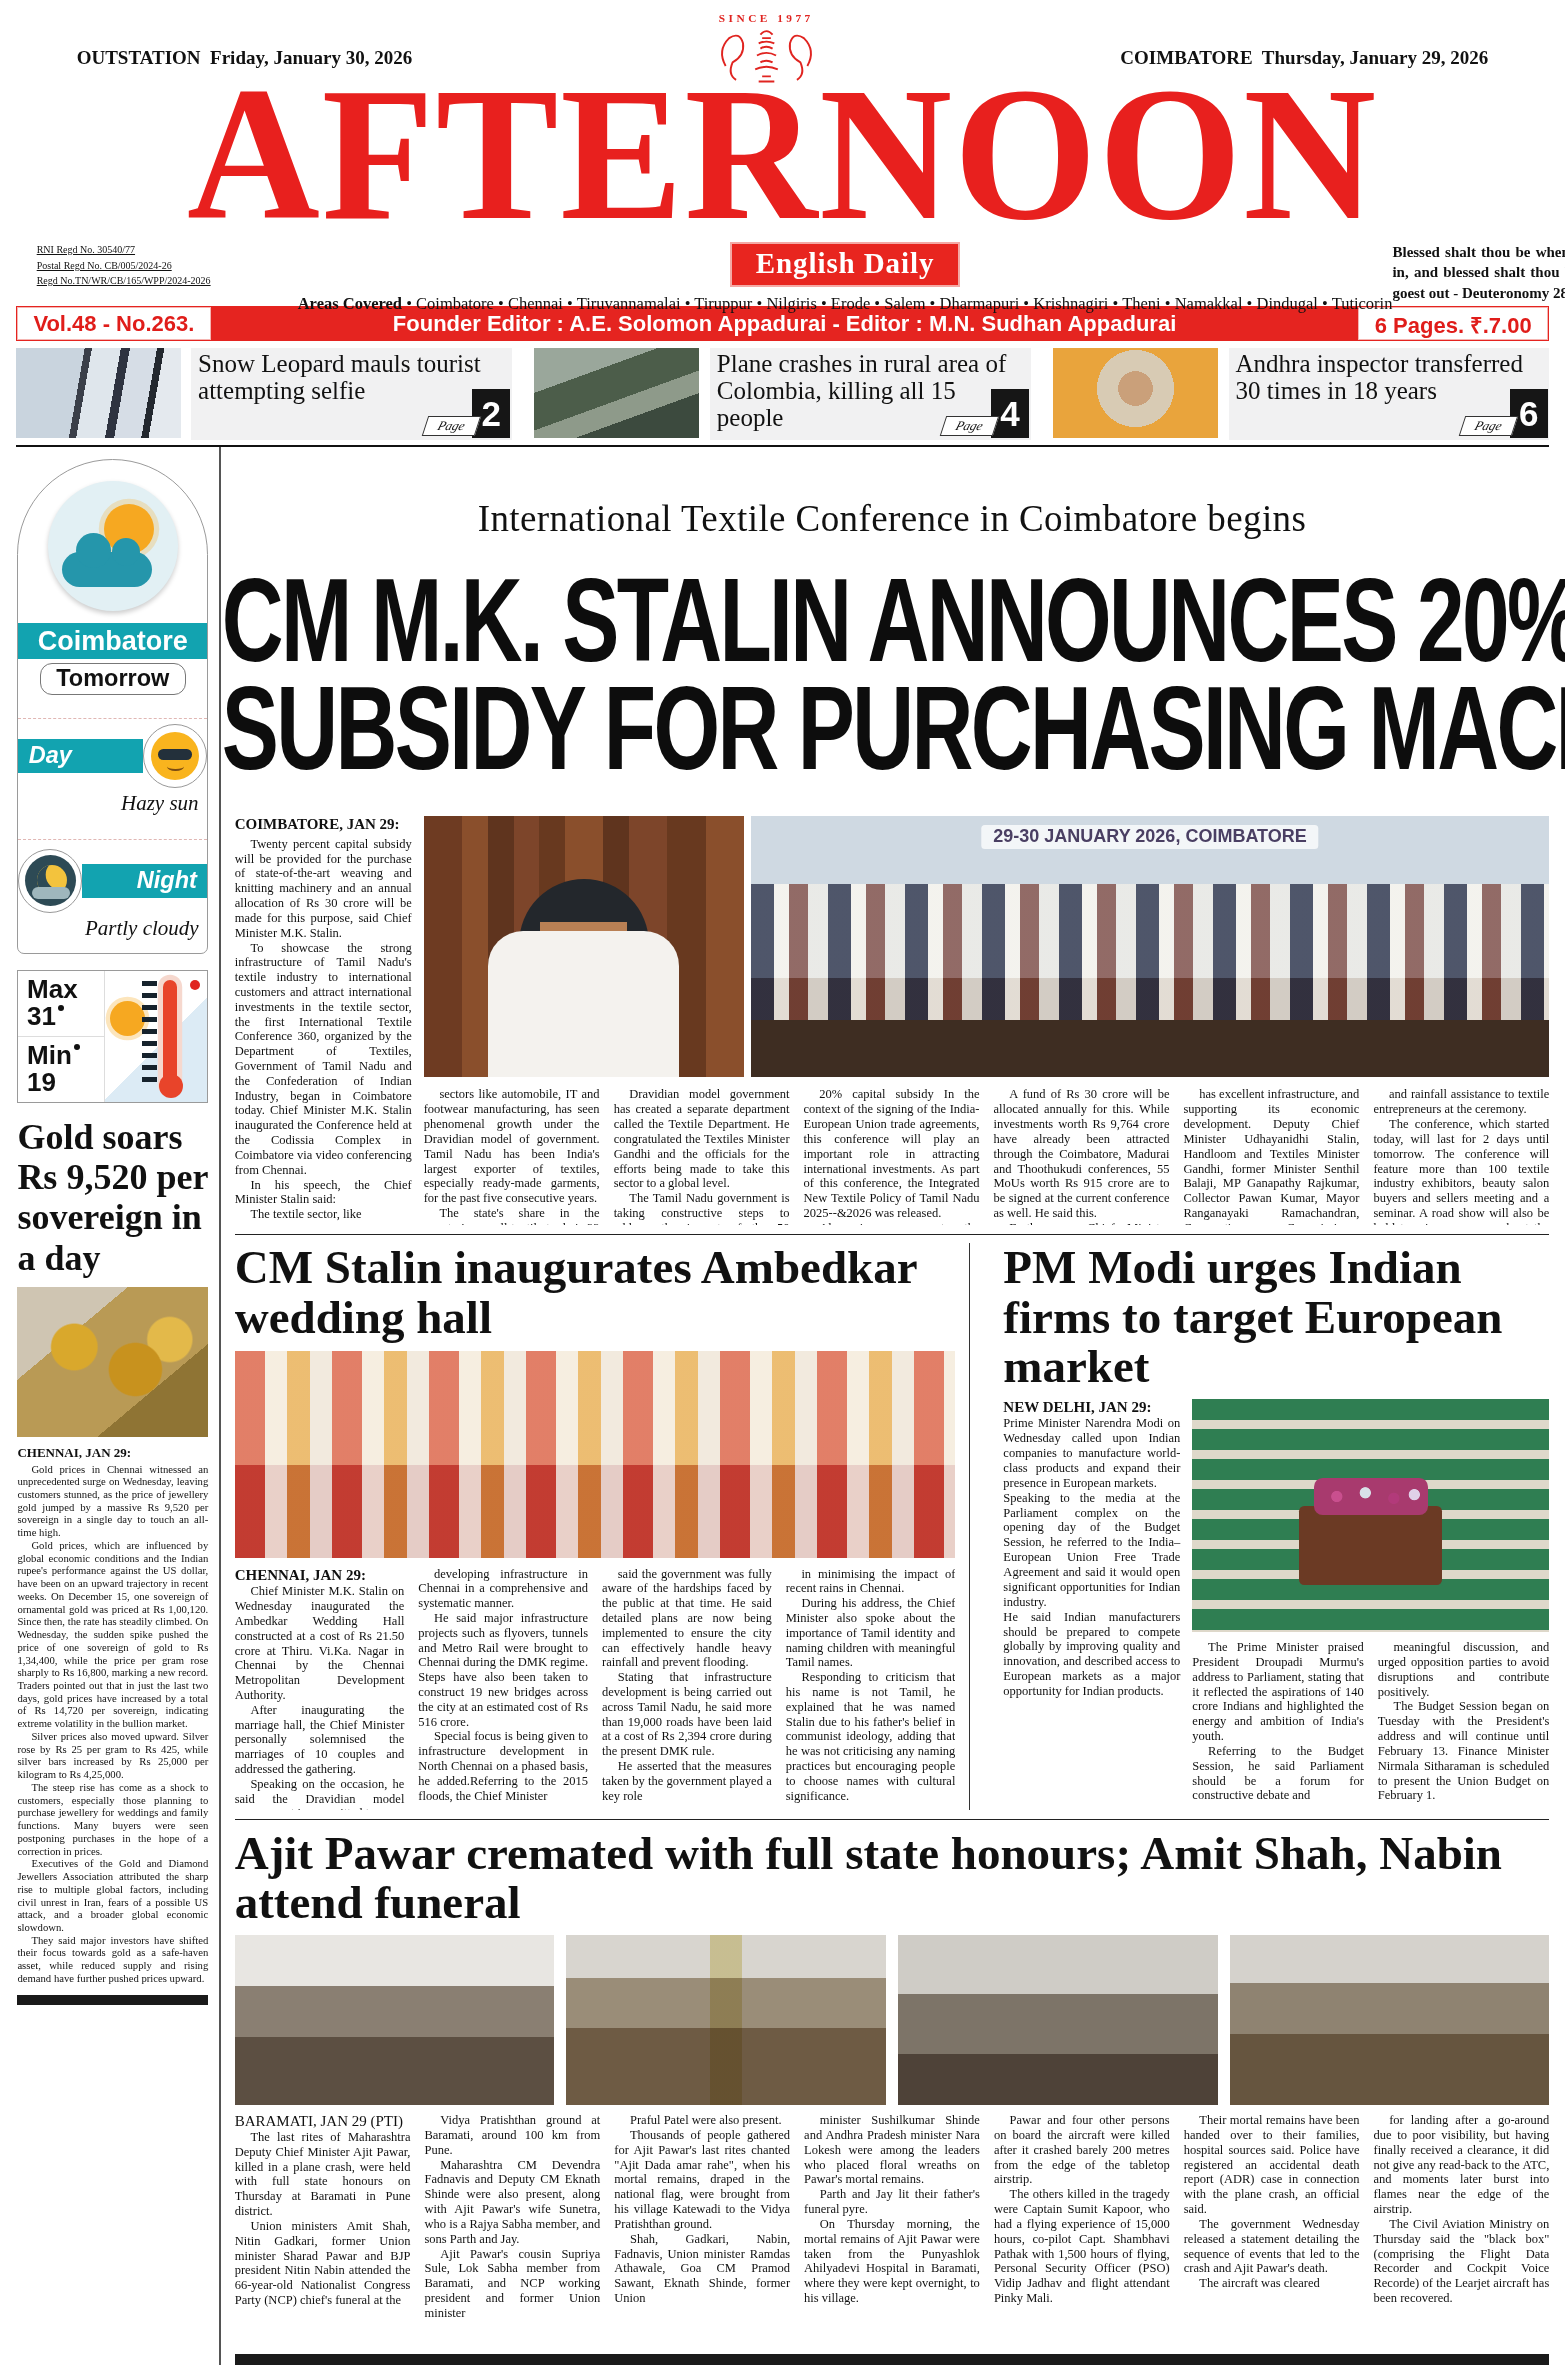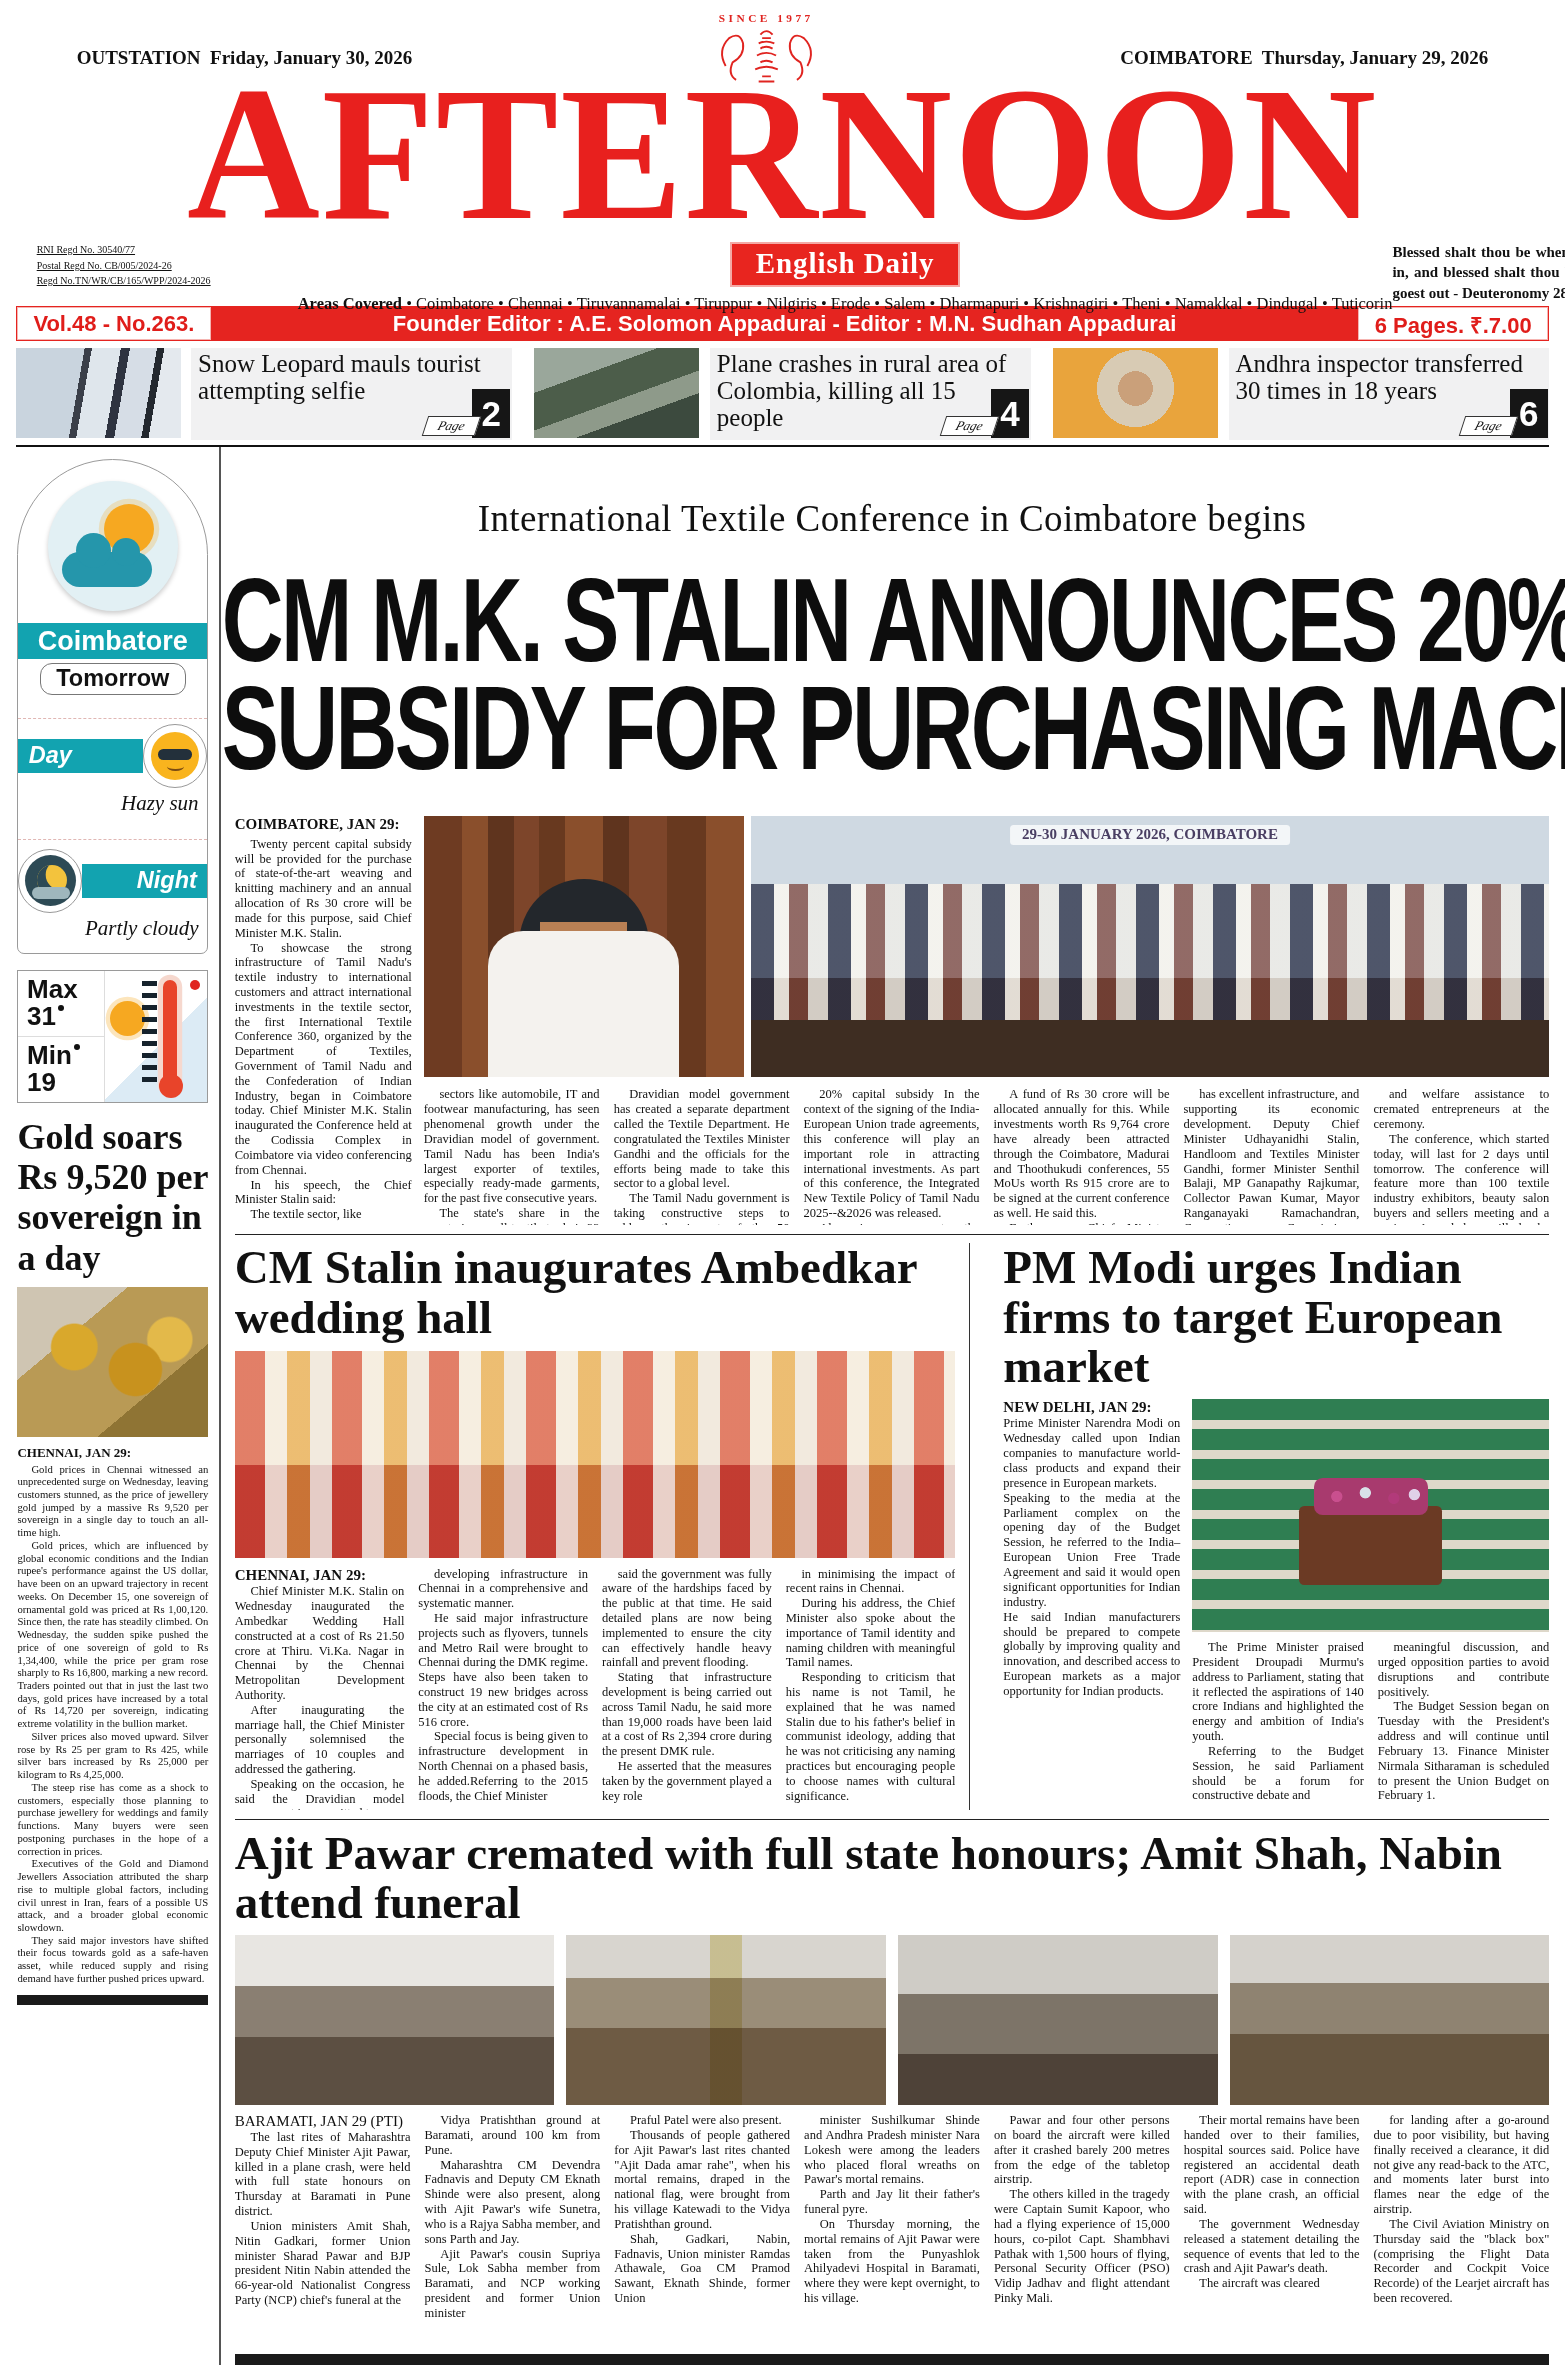--- a/index.html
+++ b/index.html
@@ -106,21 +106,21 @@
   .lead-c1 p, .ncol p { text-indent:15.7px;font-family:Liberation Serif, serif; }
   .lead-right { flex:1; min-width:0; display:flex; flex-direction:column; }
   .lead-photos { display:flex; gap:7px; height:261px; flex:0 0 auto; }
   .ph-stalin { width:320px; flex:0 0 auto; background:
       linear-gradient(90deg,#6e3b22 0 12%,#8a4f2c 12% 20%,#5f341e 20% 28%,#7d452a 28% 36%,#68391f 36% 44%,#8a4f2c 44% 56%,#5f341e 56% 64%,#7d452a 64% 76%,#68391f 76% 88%,#8a4f2c 88%); position:relative; overflow:hidden; }
   .ph-stalin::before { content:""; position:absolute; left:50%; top:24%; width:130px; height:130px; margin-left:-65px; border-radius:50%; background:#23272c; }
   .ph-stalin::after { content:""; position:absolute; left:50%; top:44%; width:191px; height:191px; margin-left:-96px; border-radius:35px 35px 0 0; background:#f4f2ee; box-shadow:0 -61px 0 -52px #b98054; }
   .ph-conf { flex:1; position:relative; background:linear-gradient(180deg,#cfd9e2 0 62%,#5d4434 62% 78%,#3e2d22 78%); overflow:hidden; }
   .ph-conf .crowd { position:absolute; left:0; right:0; top:26%; bottom:22%;
       background:repeating-linear-gradient(90deg, rgba(36,42,66,.75) 0 22.6px, rgba(250,247,240,.85) 22.6px 38px, rgba(120,60,50,.7) 38px 57px, rgba(240,238,232,.8) 57px 77px); }
-  .conf-banner { position:absolute; top:8.7px; left:50%; transform:translateX(-50%); font-family:Liberation Serif, serif; font-size:15px; font-weight:bold; color:#4a3f63; background:rgba(255,255,255,.75); padding:1.7px 12px; border-radius:3.5px; white-space:nowrap; }
+  .conf-banner { position:absolute; top:8.7px; left:50%; transform:translateX(-50%); font-family:Liberation Sans, sans-serif; font-size:18px; font-weight:bold; color:#4a3f63; background:rgba(255,255,255,.75); padding:1.7px 12px; border-radius:3.5px; white-space:nowrap; }
   .lead-cols { display:flex; gap:14px; margin-top:10.4px; flex:1; overflow:hidden; }
   .ncol { flex:1; min-width:0; font-size:12.5px; line-height:1.185; text-align:justify; }
 
   .rule { border-top:1.7px solid #222; margin:8.7px 0; }
 
   
   .midrow { display:flex; gap:33px; height:567px; overflow:hidden; }
   .wedding { flex:1.32; min-width:0; border-right:1.7px solid #333; padding-right:14px; display:flex; flex-direction:column; }
   .h2 { font-size:47px; font-weight:bold; line-height:1.05; }
   .wed-photo { height:207px; margin:8.7px 0; background:
@@ -348,21 +348,21 @@
                   <p>Also, in response to the demand of various parties, 20% capital subsidy will be provided for the purchase of state-of-the-art weaving and knitting machinery.</p>
                 </div>
               <div class="ncol">
                   <p>A fund of Rs 30 crore will be allocated annually for this. While investments worth Rs 9,764 crore have already been attracted through the Coimbatore, Madurai and Thoothukudi conferences, 55 MoUs worth Rs 915 crore are to be signed at the current conference as well. He said this.</p>
                   <p>Furthermore, Chief Minister M.K. Stalin concluded his speech with his best wishes for the success of the conference, inviting international entrepreneurs to invest in Tamil Nadu, which</p>
                 </div>
               <div class="ncol">
                   <p>has excellent infrastructure, and supporting its economic development. Deputy Chief Minister Udhayanidhi Stalin, Handloom and Textiles Minister Gandhi, former Minister Senthil Balaji, MP Ganapathy Rajkumar, Collector Pawan Kumar, Mayor Ranganayaki Ramachandran, Corporation Commissioner Sivaguru Prabhakaran and others participated in the inaugural program held in Coimbatore.</p>
                 </div>
               <div class="ncol">
-                  <p>and welfare assistance to cremated entrepreneurs at the ceremony.</p>
+                  <p>and rainfall assistance to textile entrepreneurs at the ceremony.</p>
                   <p>The conference, which started today, will last for 2 days until tomorrow. The conference will feature more than 100 textile industry exhibitors, beauty salon buyers and sellers meeting and a seminar. A road show will also be held to raise awareness about the B.M. Mitra Textile Park to be set up in Virudhunagar. A large number of textile entrepreneurs are participating in this conference.</p>
                 </div>
             </div>
           </div>
         </div>
       </section>
 
       <div class="rule"></div>
 
       <div class="midrow">

